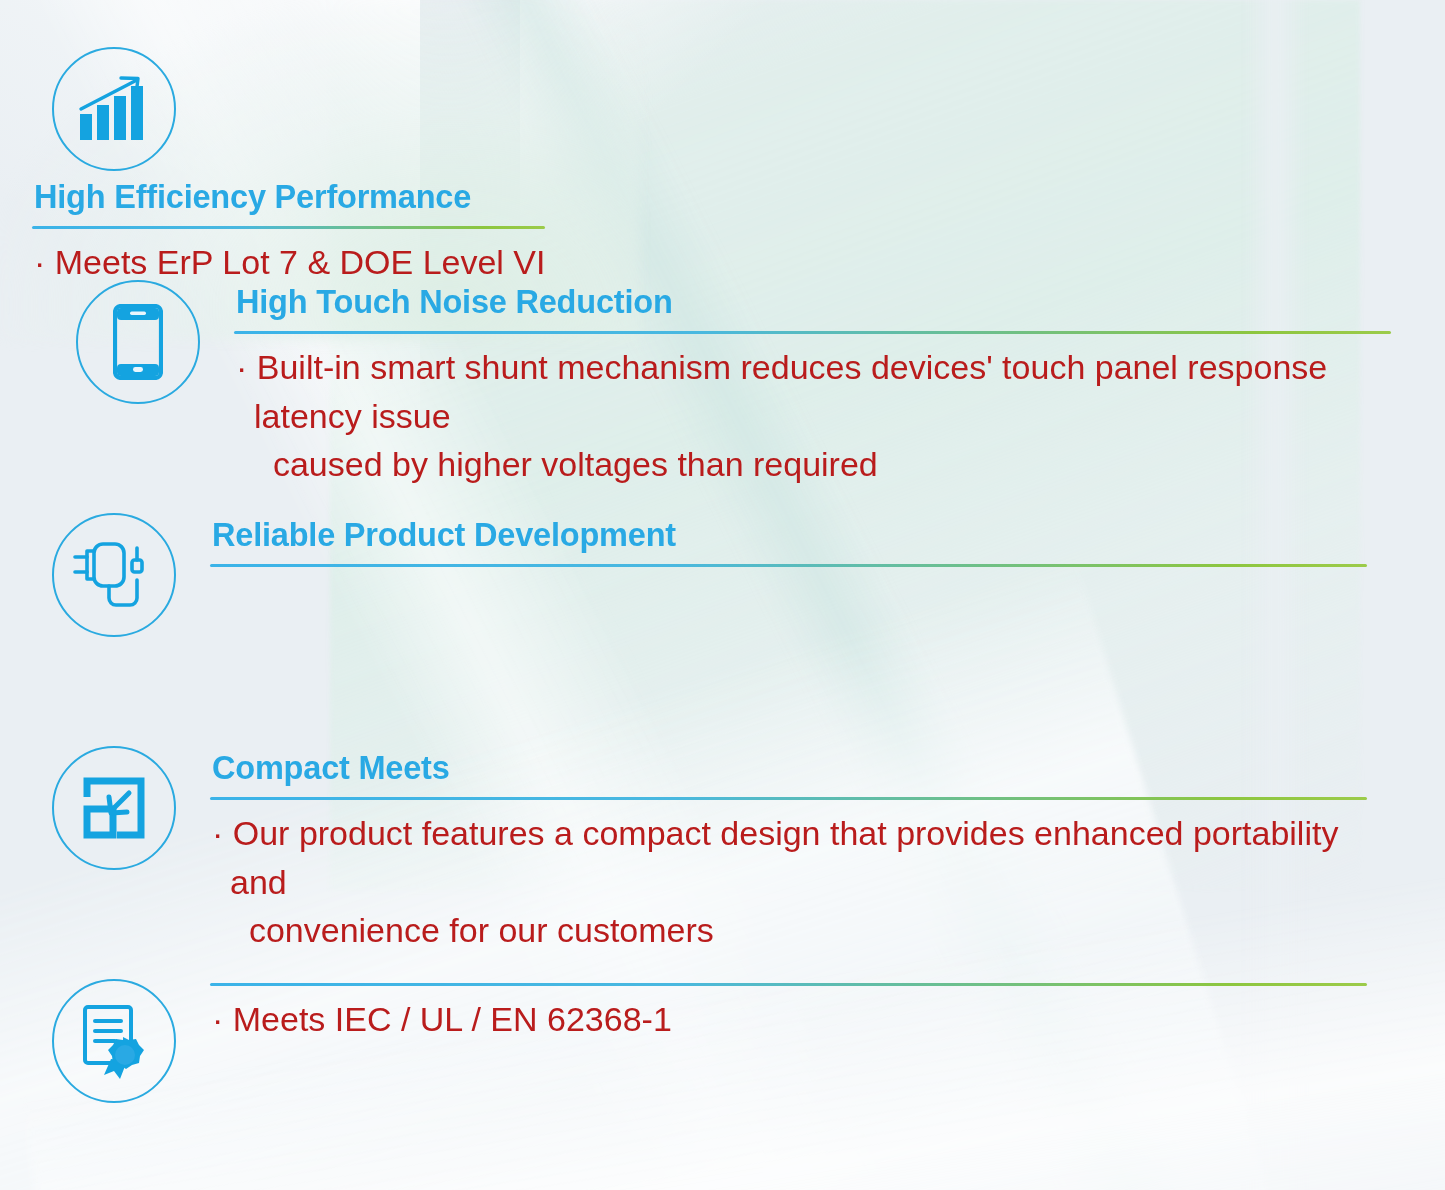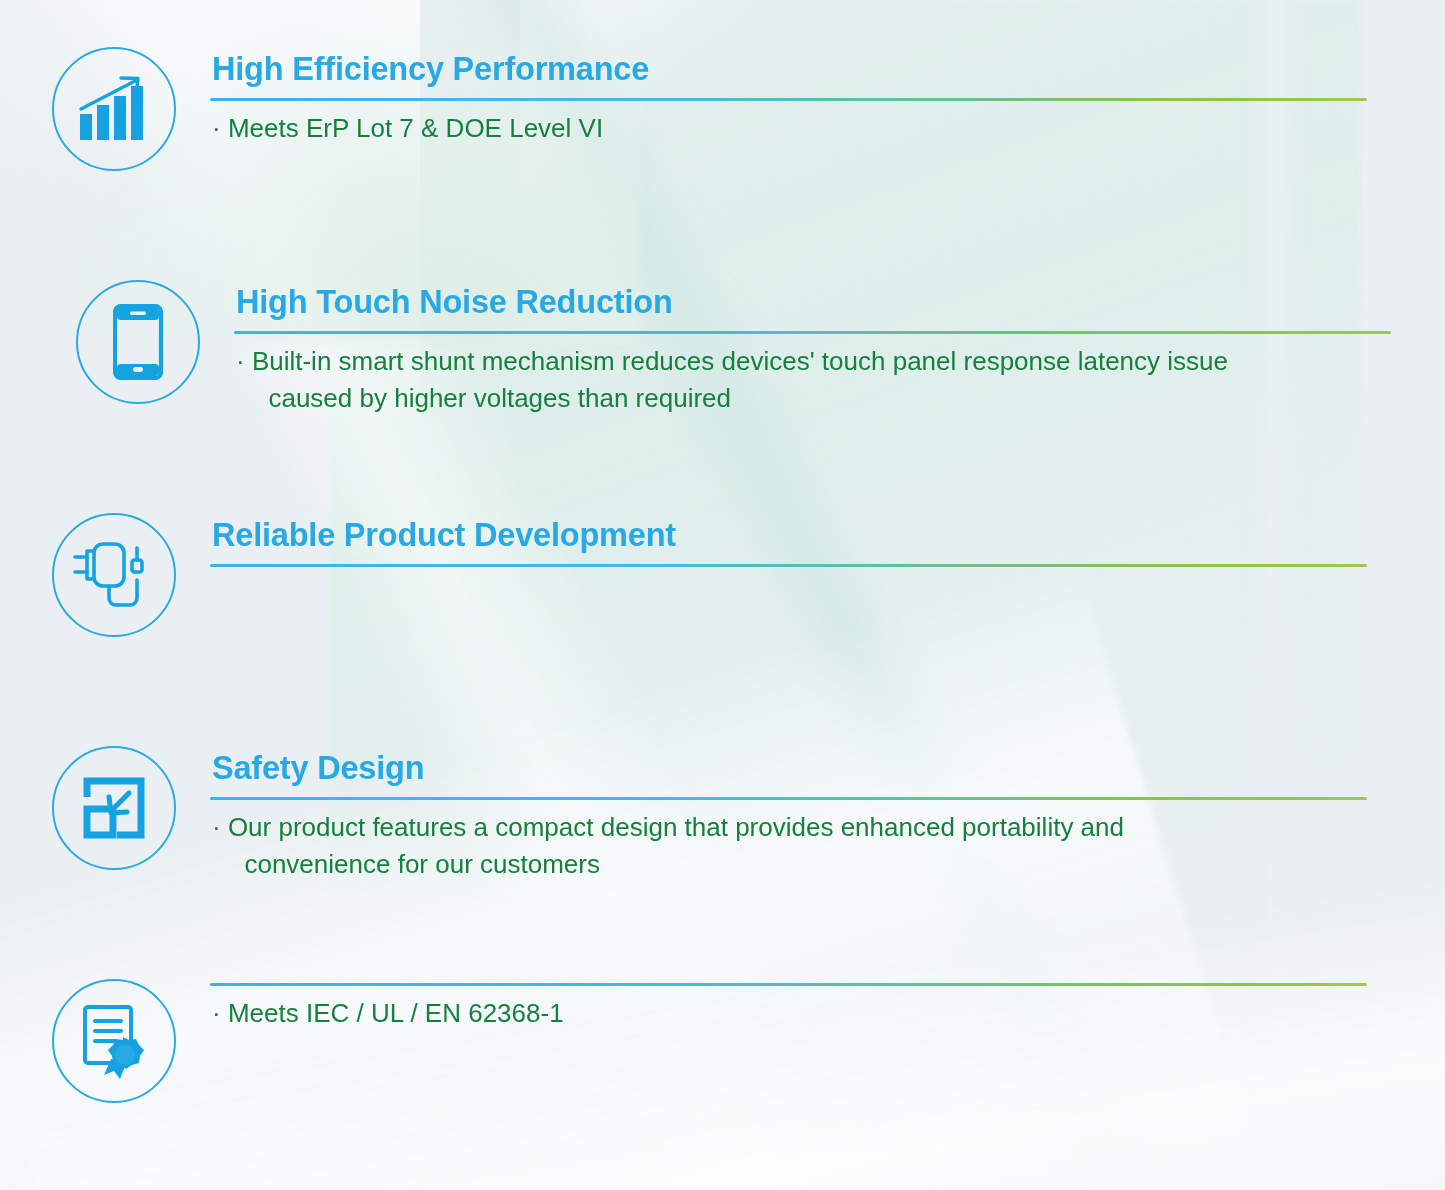--- a/index.html
+++ b/index.html
@@ -194,31 +194,31 @@
     background: linear-gradient(90deg, #3bb3e8 0%, #49b8e0 40%, #8dc63f 88%, #9ccb4a 100%);
     border-radius: 2px;
     margin-bottom: 9px;
   }
   .bullets {
     margin: 0;
     padding: 0;
     list-style: none;
   }
   .bullets li {
-    color: #15803d;
-    font-size: 26px;
+    color: #b91c1c;
+    font-size: 34px;
     line-height: 1.42;
     padding-left: 18px;
     text-indent: -18px;
     margin: 0 0 1px 2px;
     white-space: pre-wrap;
   }
 
   
-  .row-0 { top: 47px; }
+  .row-0 { top: 47px; flex-direction: column; }
   .row-1 { top: 280px; padding-left: 24px; }
   .row-2 { top: 513px; }
   .row-3 { top: 746px; }
   .row-4 { top: 979px; }
 </style>
 </head>
 <body>
 
 <div id="stage">
 
@@ -303,21 +303,21 @@
         <div class="icon-circle">
           <svg width="70" height="70" viewBox="0 0 70 70" fill="none">
             <path d="M8 24 V8 H62 V62 H38" stroke="#14a3e0" stroke-width="7" fill="none" stroke-linejoin="miter"></path>
             <rect x="8" y="36" width="26" height="26" fill="none" stroke="#14a3e0" stroke-width="7"></rect>
             <path d="M50 20 L32 38" stroke="#14a3e0" stroke-width="5" stroke-linecap="round"></path>
             <path d="M30 24 L32 40 L48 39" fill="none" stroke="#14a3e0" stroke-width="5" stroke-linecap="round" stroke-linejoin="round"></path>
           </svg>
         </div>
       </div>
       <div class="feature-body">
-        <div class="feature-title">Safety Design</div>
+        <div class="feature-title">Compact Meets</div>
         <div class="feature-rule"></div>
         <ul class="bullets">
           <li>· Our product features a compact design that provides enhanced portability and
   convenience for our customers</li>
         </ul>
       </div>
     </div>
 
     <div class="feature-row row-4">
       <div class="icon-wrap">

